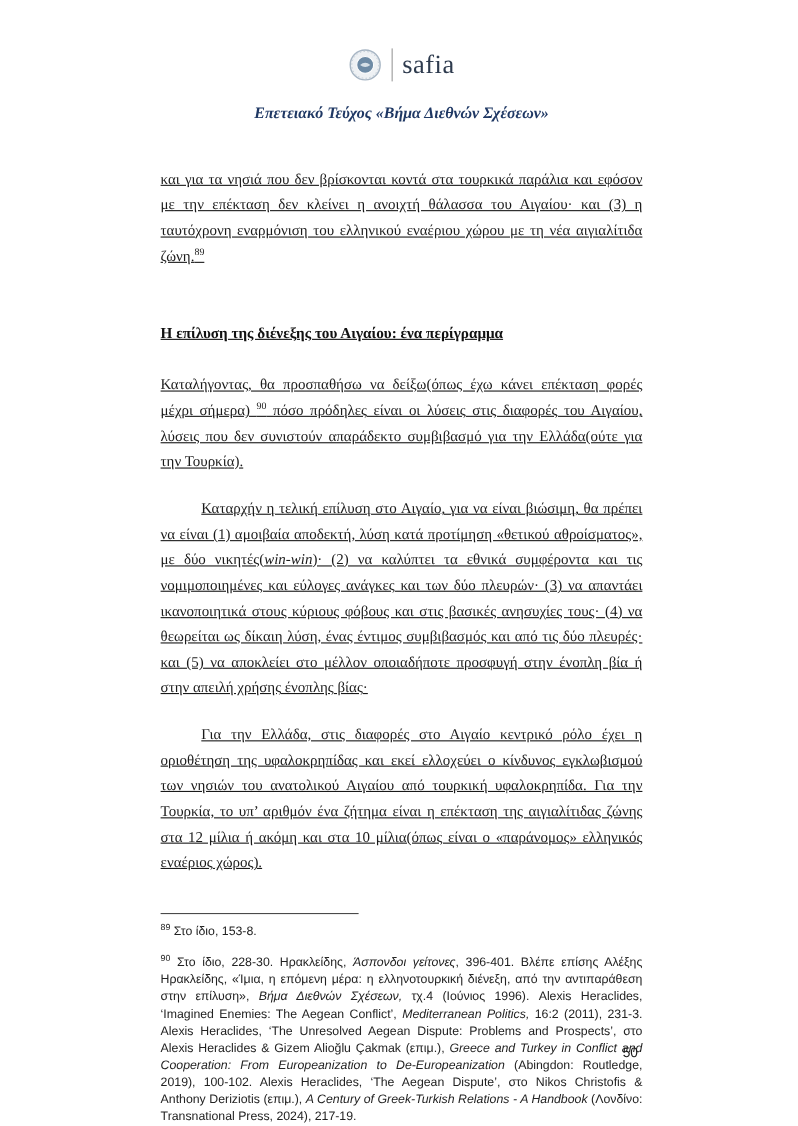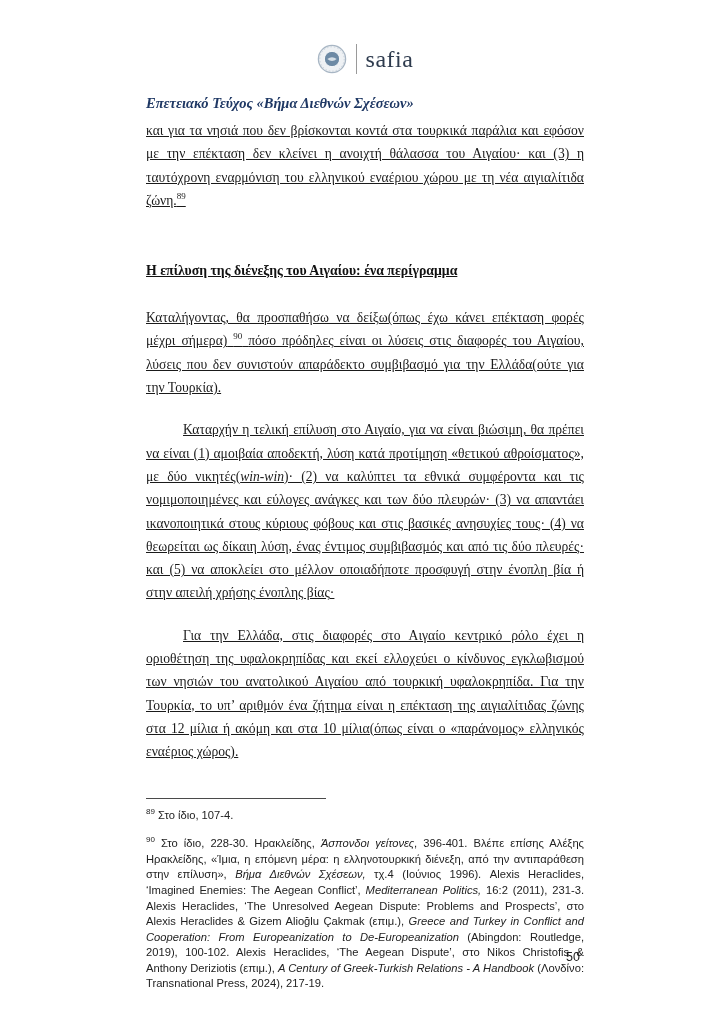--- a/index.html
+++ b/index.html
@@ -26,25 +26,26 @@
   .logo-icon { display: inline-flex; }
   .logo-divider { width: 1px; height: 30px; background: #9a9a9a; }
   .logo-text {
     font-family: "Liberation Serif", serif;
     font-size: 24px;
     color: #2e3b4e;
     letter-spacing: 0.5px;
   }
 
   .journal-title {
+    text-align: center;
     font-weight: bold;
     font-style: italic;
     font-size: 14.5px;
     color: #1f3864;
-    margin-bottom: 7px;
+    margin-bottom: 39px;
   }
 
   .body-par {
     font-size: 13.6px;
     line-height: 23.3px;
     text-align: justify;
     margin-bottom: 19px;
     text-decoration: underline;
   }
   .indent { text-indent: 37px; }
@@ -113,19 +114,19 @@
     <h2 class="section-heading">Η επίλυση της διένεξης του Αιγαίου: ένα περίγραμμα</h2>
 
     <p class="body-par"><span>Καταλήγοντας, θα προσπαθήσω να δείξω(όπως έχω κάνει επέκταση φορές μέχρι σήμερα)</span> <sup class="fnref">90</sup> <span>πόσο πρόδηλες είναι οι λύσεις στις διαφορές του Αιγαίου, λύσεις που δεν συνιστούν απαράδεκτο συμβιβασμό για την Ελλάδα(ούτε για την Τουρκία).</span></p>
 
     <p class="body-par indent"><span>Καταρχήν η τελική επίλυση στο Αιγαίο, για να είναι βιώσιμη, θα πρέπει να είναι (1) αμοιβαία αποδεκτή, λύση κατά προτίμηση «θετικού αθροίσματος», με δύο νικητές(</span><i>win-win</i><span>)· (2) να καλύπτει τα εθνικά συμφέροντα και τις νομιμοποιημένες και εύλογες ανάγκες και των δύο πλευρών· (3) να απαντάει ικανοποιητικά στους κύριους φόβους και στις βασικές ανησυχίες τους· (4) να θεωρείται ως δίκαιη λύση, ένας έντιμος συμβιβασμός και από τις δύο πλευρές· και (5) να αποκλείει στο μέλλον οποιαδήποτε προσφυγή στην ένοπλη βία ή στην απειλή χρήσης ένοπλης βίας·</span></p>
 
     <p class="body-par indent">Για την Ελλάδα, στις διαφορές στο Αιγαίο κεντρικό ρόλο έχει η οριοθέτηση της υφαλοκρηπίδας και εκεί ελλοχεύει ο κίνδυνος εγκλωβισμού των νησιών του ανατολικού Αιγαίου από τουρκική υφαλοκρηπίδα. Για την Τουρκία, το υπ’ αριθμόν ένα ζήτημα είναι η επέκταση της αιγιαλίτιδας ζώνης στα 12 μίλια ή ακόμη και στα 10 μίλια(όπως είναι ο «παράνομος» ελληνικός εναέριος χώρος).</p>
 
     <div class="footnotes">
       <div class="fn-rule"></div>
-      <p class="fn"><sup>89</sup> <span>Στο ίδιο, 107-4.</span></p>
+      <p class="fn"><sup>89</sup> <span>Στο ίδιο, 153-8.</span></p>
       <p class="fn"><sup>90</sup> <span id="fn90-content"><span>Στο ίδιο, 228-30. Ηρακλείδης, </span><i>Άσπονδοι γείτονες</i><span>, 396-401. Βλέπε επίσης Αλέξης Ηρακλείδης, «Ίμια, η επόμενη μέρα: η ελληνοτουρκική διένεξη, από την αντιπαράθεση στην επίλυση», </span><i>Βήμα Διεθνών Σχέσεων,</i><span> τχ.4 (Ιούνιος 1996). Alexis Heraclides, ‘Imagined Enemies: The Aegean Conflict’, </span><i>Mediterranean Politics,</i><span> 16:2 (2011), 231-3. Alexis Heraclides, ‘The Unresolved Aegean Dispute: Problems and Prospects’, στο Alexis Heraclides &amp; Gizem Alioğlu Çakmak (επιμ.), </span><i>Greece and Turkey in Conflict and Cooperation: From Europeanization to De-Europeanization</i><span> (Abingdon: Routledge, 2019), 100-102. Alexis Heraclides, ‘The Aegean Dispute’, στο Nikos Christofis &amp; Anthony Deriziotis (επιμ.), </span><i>A Century of Greek-Turkish Relations - A Handbook</i><span> (Λονδίνο: Transnational Press, 2024), 217-19.</span></span></p>
     </div>
 
   </div>
   <div class="page-number">50</div>
 </div>
 
 </body></html>

